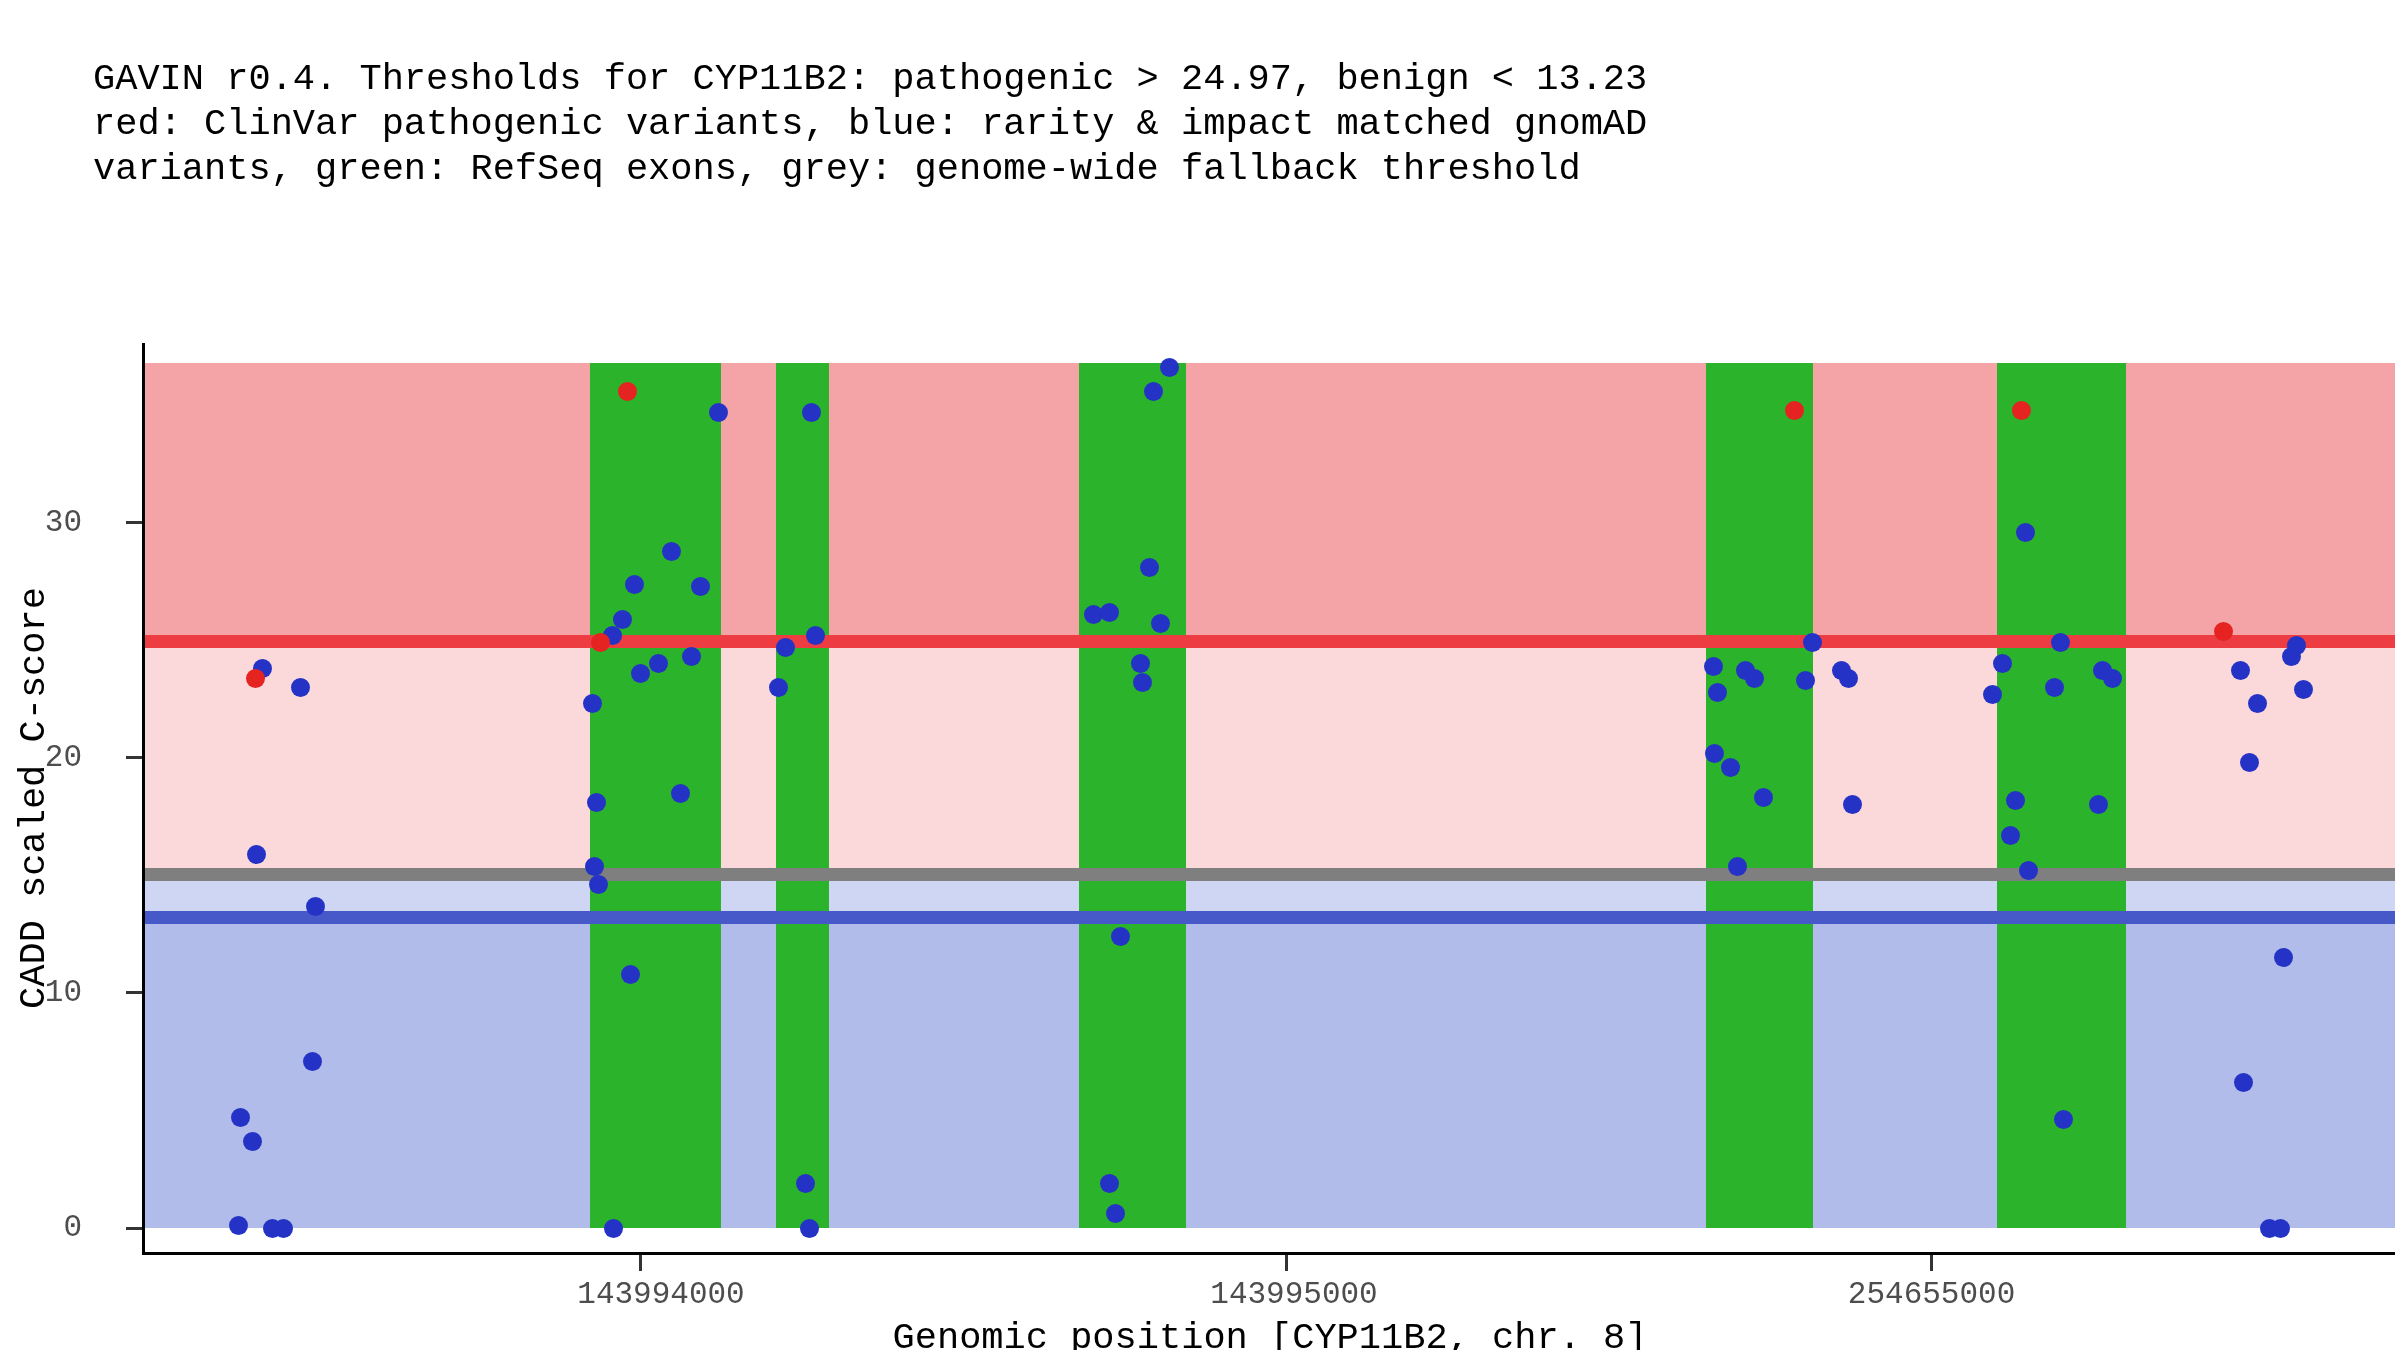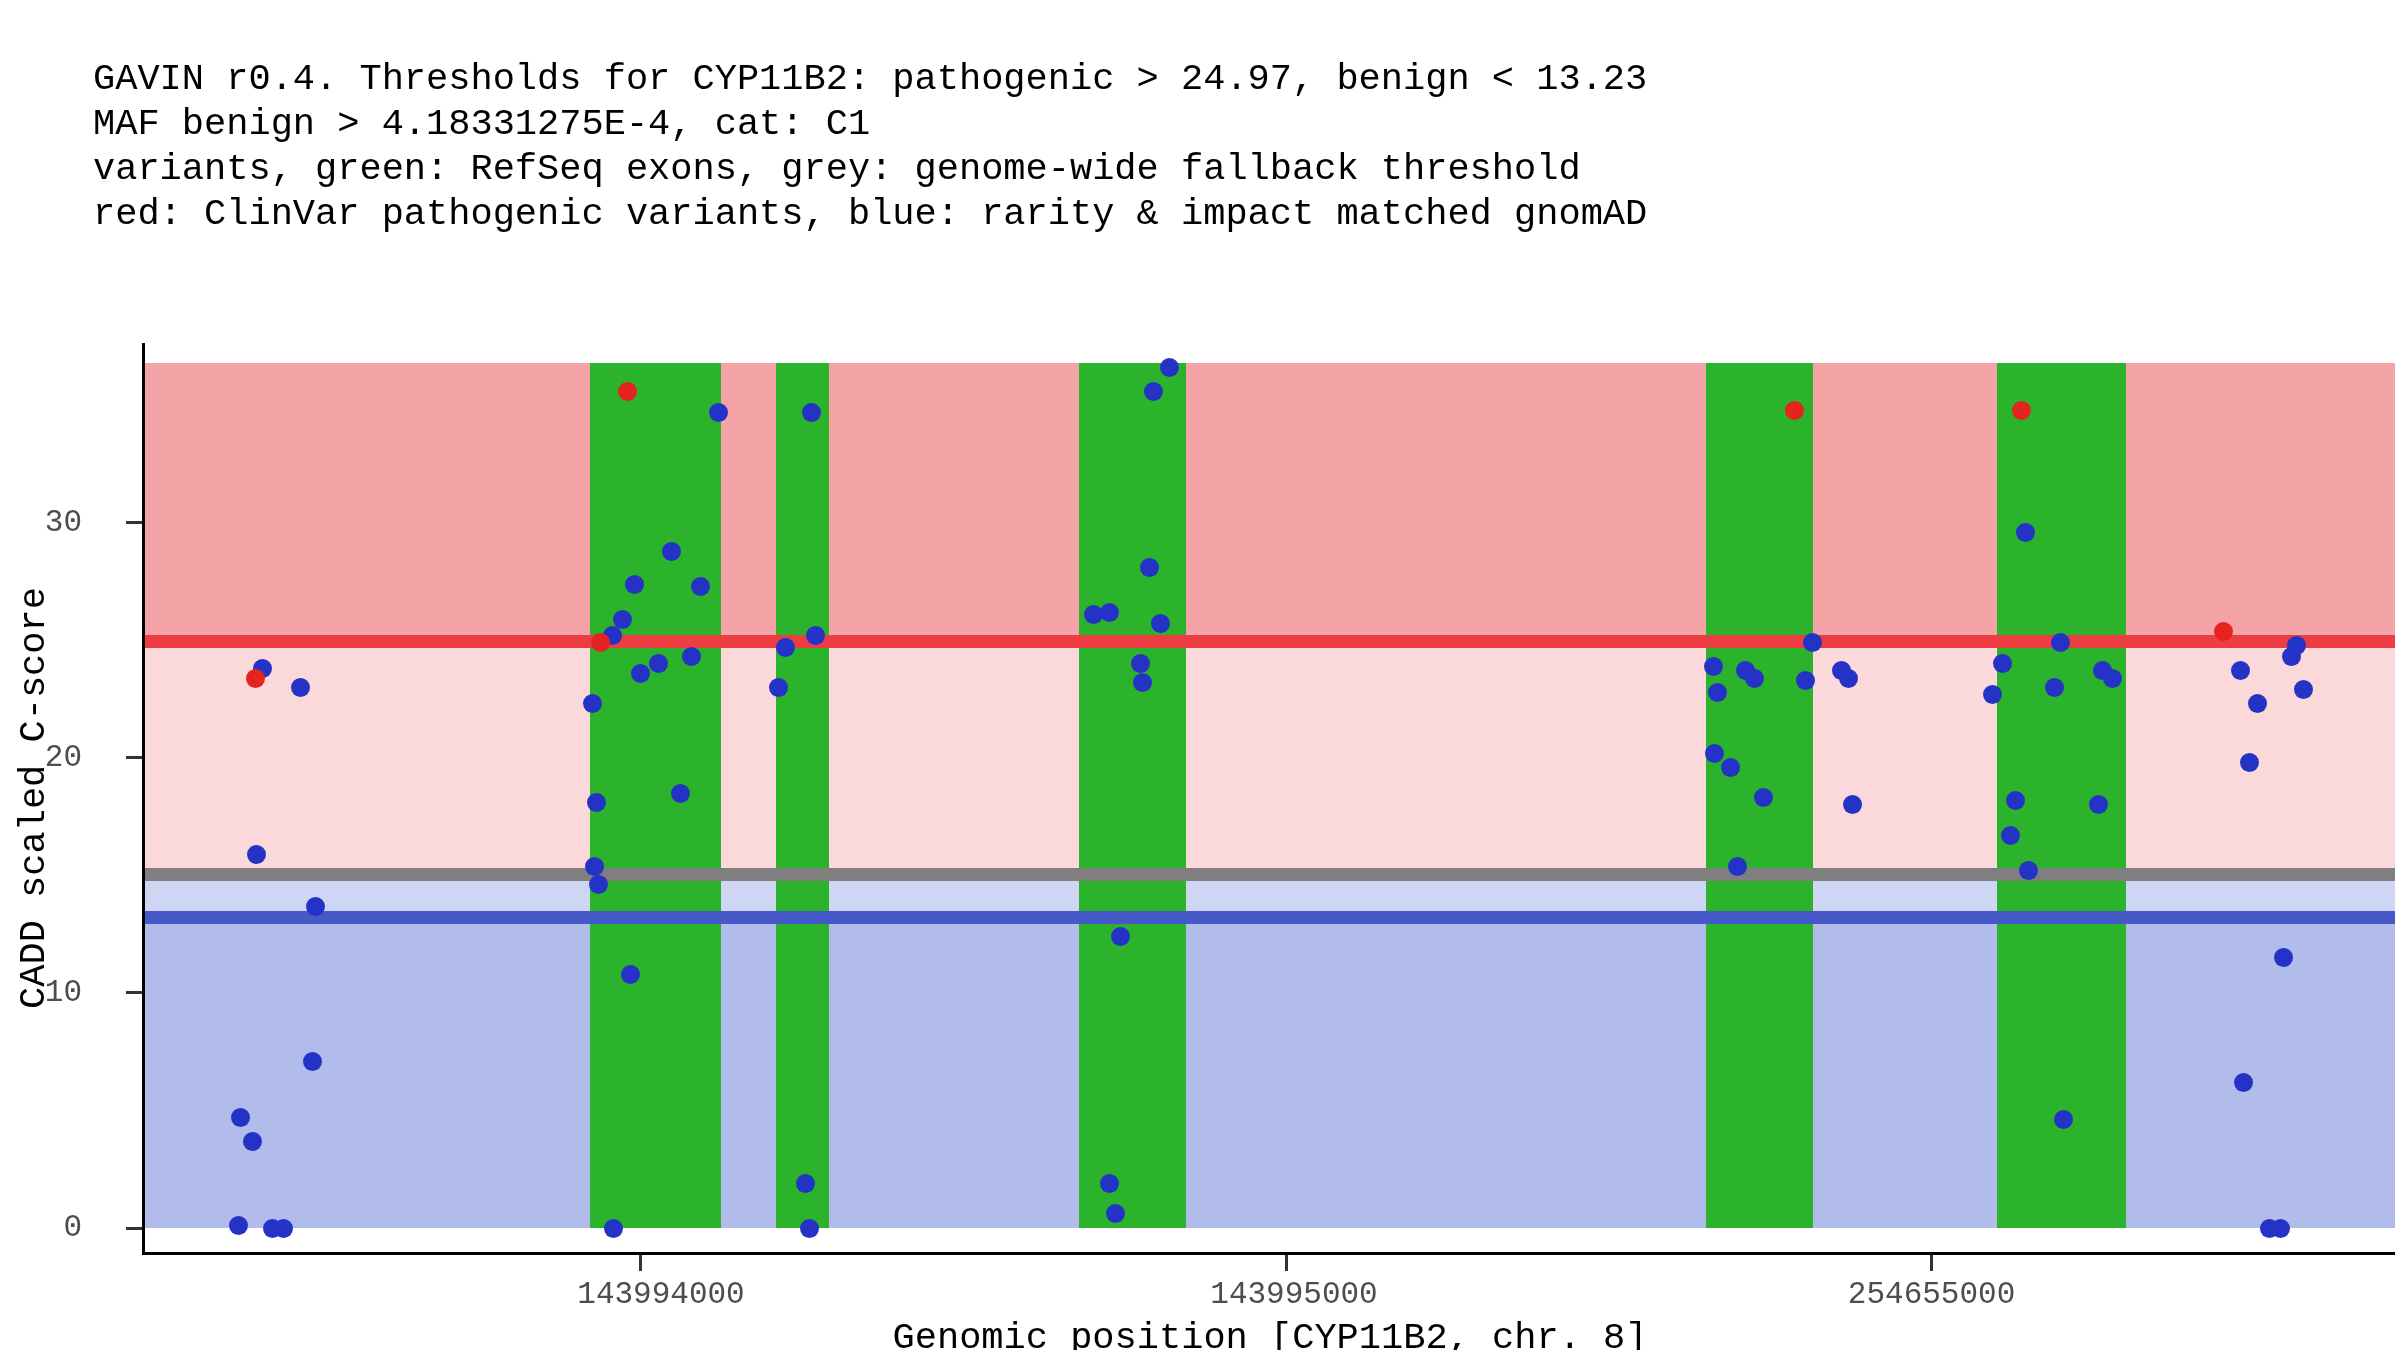--- a/index.html
+++ b/index.html
@@ -23,23 +23,22 @@
   .y-title { position:absolute; left:34px; top:753px; width:0; height:0; font-size:37px; color:#000; }
   .y-title > span { display:inline-block; white-space:nowrap; transform:translate(-50%,-50%) rotate(-90deg); }
 </style>
 </head>
 <body>
 
 <div class="figure">
 
   <div class="title-block">
     <div>GAVIN r0.4. Thresholds for CYP11B2: pathogenic &gt; 24.97, benign &lt; 13.23</div>
-    <div>MAF benign &gt; 4.18331275E-4, cat: C1</div>
+    <div>red: ClinVar pathogenic variants, blue: rarity &amp; impact matched gnomAD</div>
     <div>variants, green: RefSeq exons, grey: genome-wide fallback threshold</div>
-    <div>red: ClinVar pathogenic variants, blue: rarity &amp; impact matched gnomAD</div>
   </div>
 
   <div class="panel">
       <div class="region" style="left: 0px; width: 2250px; top: 18.0977px; height: 278.046px; background: rgb(244, 164, 167);"></div>
       <div class="region" style="left: 0px; width: 2250px; top: 296.144px; height: 233.625px; background: rgb(251, 216, 218);"></div>
       <div class="region" style="left: 0px; width: 2250px; top: 529.769px; height: 42.3063px; background: rgb(206, 214, 243);"></div>
       <div class="region" style="left: 0px; width: 2250px; top: 572.075px; height: 310.951px; background: rgb(178, 188, 234);"></div>
       <div class="exon" style="left: 445.353px; width: 130.379px; top: 18.0977px; height: 864.929px; background: rgb(43, 179, 43);"></div>
       <div class="exon" style="left: 630.594px; width: 52.926px; top: 18.0977px; height: 864.929px; background: rgb(43, 179, 43);"></div>
       <div class="exon" style="left: 933.95px; width: 107.143px; top: 18.0977px; height: 864.929px; background: rgb(43, 179, 43);"></div>

